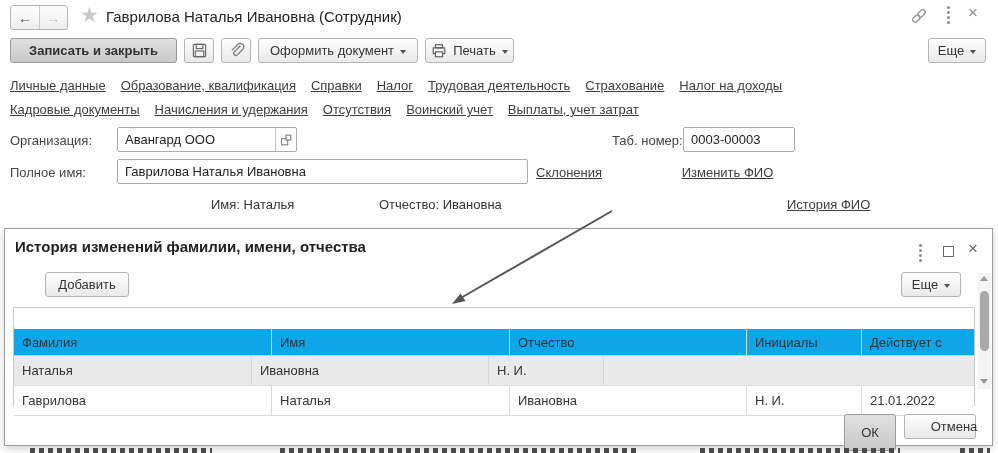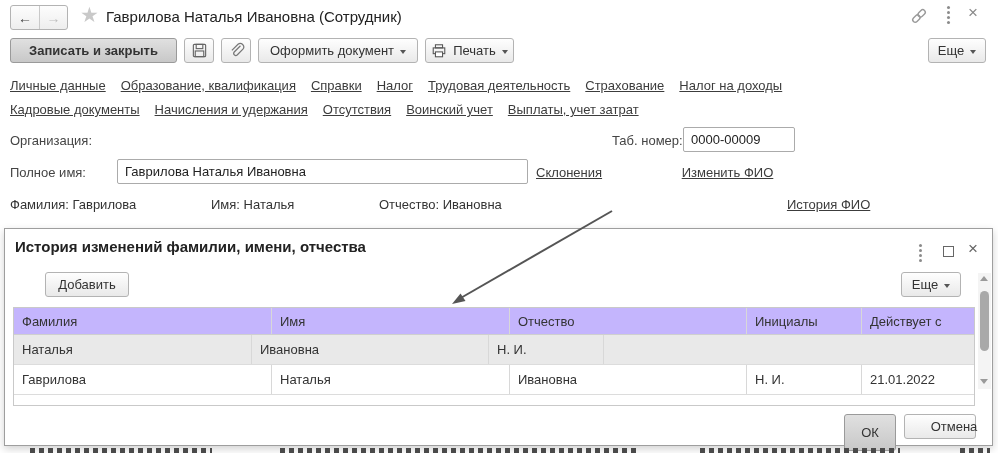--- a/index.html
+++ b/index.html
@@ -33,21 +33,21 @@
   .field .val { flex:1; padding:0 7px; font-size:13px; color:#222; white-space:nowrap; overflow:hidden; }
   .field .openseg { width:21px; align-self:stretch; border-left:1px solid #c3c3c3; display:flex; align-items:center; justify-content:center; }
   .lbl { position:absolute; color:#444; white-space:nowrap; }
   
   .modal { position:absolute; left:4px; top:228px; width:989px; height:218px; background:#fff;
            border:1px solid #9e9e9e; box-shadow:0 3px 8px rgba(0,0,0,.18);text-align:right; }
   .modal-title { position:absolute; left:10px; top:9px; font-size:15px; font-weight:bold; color:#222; }
   
   .tbl { position:absolute; left:8px; top:78px; width:962px; height:99px; border:1px solid #c9c9c9; background:#fff; }
   .trow { display:flex; width:100%; }
-  .thead { height:27px; background:#c4b5fd; border-bottom:1px solid #cfcfcf; }
+  .thead { height:27px; background:#0ea5e9; border-bottom:1px solid #cfcfcf;margin-top:21px; }
   .tbody-row { height:30px; border-bottom:1px solid #dcdcdc; background:#fff; }
   .row-selected { background:#e9e9e9; }
   .tcell { display:flex; align-items:center; padding:0 8px; border-right:1px solid #d8d8d8; overflow:hidden; white-space:nowrap; }
   .tcell:last-child { border-right:none; }
   .c0 { width:258px; } .c1 { width:238px; } .c2 { width:237px; } .c3 { width:115px; } .c4 { flex:1; }
   .cell-current { background:#e2e2e2; box-shadow:inset 0 0 0 1px #949494; }
   
   .winicon { position:absolute; color:#8a8a8a; cursor:pointer; }
   .dots { position:absolute; width:3px; height:3px; border-radius:50%; background:#8b8b8b;
           box-shadow:0 -5px 0 #8b8b8b, 0 5px 0 #8b8b8b, 0 10px 0 #8b8b8b; }
@@ -143,36 +143,41 @@
   <div class="navrow" style="left:10px; top:102px;">
     <span class="lnk">Кадровые документы</span>
     <span class="lnk">Начисления и удержания</span>
     <span class="lnk">Отсутствия</span>
     <span class="lnk">Воинский учет</span>
     <span class="lnk">Выплаты, учет затрат</span>
   </div>
 
   
   <div class="lbl" style="left:10px; top:133px;">Организация:</div>
+  <div class="field" style="left:117px; top:127px; width:180px;">
+    <div class="val">Авангард ООО</div>
+    <div class="openseg">
+      <svg width="14" height="14" viewBox="0 0 16 16">
+        <rect x="3" y="6.5" width="7" height="7" fill="#fff" stroke="#777" stroke-width="1.2"></rect>
+        <rect x="8" y="2.5" width="5.5" height="5.5" fill="#fff" stroke="#777" stroke-width="1.2"></rect>
+      </svg>
+    </div>
+  </div>
   <div class="lbl" style="left:612px; top:133px;">Таб. номер:</div>
   <div class="field" style="left:683px; top:127px; width:112px;">
-    <div class="val">0000-00009</div>
+    <div class="val">0003-00003</div>
   </div>
 
   <div class="lbl" style="left:10px; top:165px;">Полное имя:</div>
   <div class="field" style="left:117px; top:159px; width:411px;">
     <div class="val">Гаврилова Наталья Ивановна</div>
   </div>
   <span class="lnk abs" style="left:536px; top:165px;">Склонения</span>
   <span class="lnk abs" style="left:612px; top:165px;">Изменить ФИО</span>
 
-  <div class="abs" style="left:10px; top:197px;">
-    <span>Фамилия:</span>
-    <span>Гаврилова</span>
-  </div>
   <div class="abs" style="left:211px; top:197px;">
     <span>Имя:</span>
     <span>Наталья</span>
   </div>
   <div class="abs" style="left:379px; top:197px;">
     <span>Отчество:</span>
     <span>Ивановна</span>
   </div>
   <span class="lnk abs" style="left:622px; top:197px;">История ФИО</span>
 

